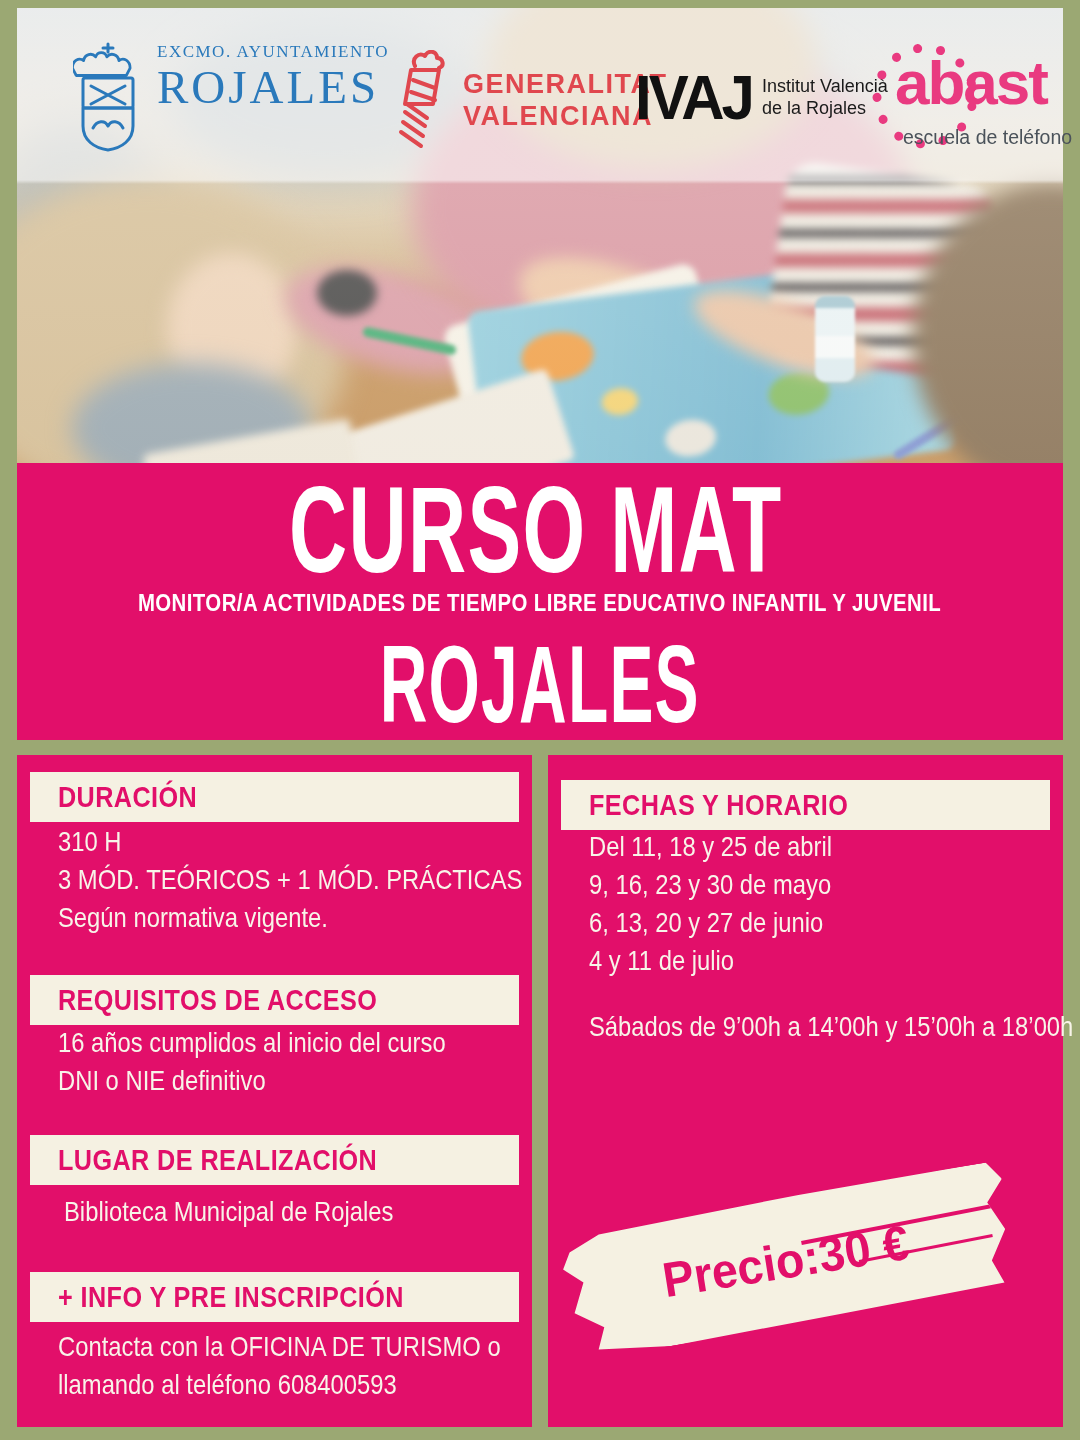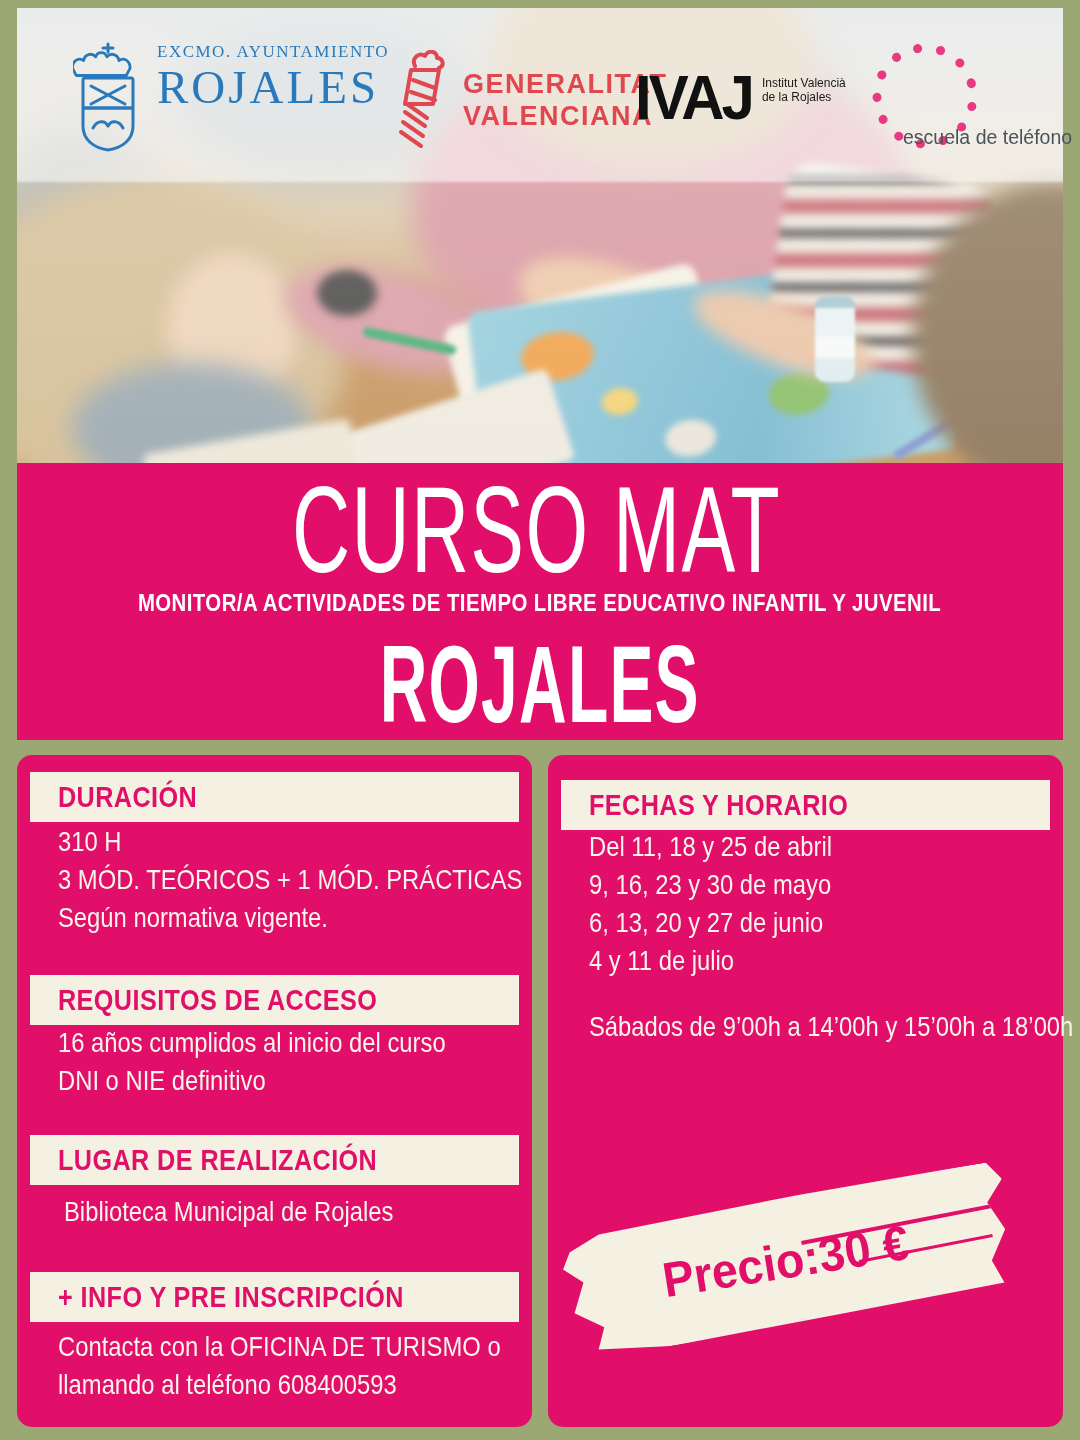--- a/index.html
+++ b/index.html
@@ -19,38 +19,38 @@
 
   
   .logos{position:absolute;left:17px;top:8px;width:1046px;height:175px;z-index:5;}
   .logo-rojales{position:absolute;left:56px;top:34px;display:flex;align-items:flex-start;gap:14px;color:var(--rojales-blue);}
   .roj-l1{font-family:"Liberation Serif","DejaVu Serif",serif;font-size:17px;letter-spacing:1.5px;}
   .roj-l2{font-family:"Liberation Serif","DejaVu Serif",serif;font-size:47px;letter-spacing:3px;line-height:1;margin-top:2px;}
   .logo-gva{position:absolute;left:380px;top:42px;display:flex;align-items:center;gap:12px;color:var(--gva-red);}
   .gva-text{font-weight:bold;font-size:27px;letter-spacing:1.5px;line-height:1.18;}
   .logo-ivaj{position:absolute;left:618px;top:60px;display:flex;align-items:flex-start;color:var(--ivaj-black);}
   .ivaj-word{font-weight:bold;font-size:60px;line-height:.95;letter-spacing:-3px;transform:scaleY(1.05);transform-origin:left top;}
-  .ivaj-sub{font-size:12px;line-height:1.2;margin-left:10px;margin-top:8px;color:#1a1a1a;}
+  .ivaj-sub{font-size:18px;line-height:1.2;margin-left:10px;margin-top:8px;color:#1a1a1a;}
   .logo-abast{position:absolute;left:852px;top:28px;width:212px;height:132px;}
   .abast-word{position:absolute;left:26px;top:16px;font-weight:bold;font-size:62px;letter-spacing:-2px;color:var(--abast-pink);line-height:1;}
   .abast-sub{position:absolute;left:34px;top:90px;font-size:19.5px;color:var(--abast-gray);}
   .abast-dots{position:absolute;left:-8px;top:-4px;}
 
   
   .title-band{position:absolute;left:17px;top:463px;width:1046px;height:277px;background:var(--pink);color:#fff;text-align:center;}
   .cond{display:inline-block;transform-origin:center;white-space:nowrap;}
-  .main-title{position:absolute;left:0;right:8px;top:6px;font-size:122px;font-weight:normal;line-height:1;}
+  .main-title{position:absolute;left:0;right:8px;top:6px;font-size:122px;font-weight:bold;line-height:1;}
   .main-title .cond{transform:scaleX(.66);letter-spacing:2px;}
   .subtitle{position:absolute;left:0;right:0;top:128px;font-size:24px;font-weight:bold;line-height:1;}
   .subtitle .cond{transform:scaleX(.85);letter-spacing:.5px;}
   .loc-title{position:absolute;left:0;right:0;top:166px;font-size:110px;font-weight:bold;line-height:1;}
   .loc-title .cond{transform:scaleX(.60);letter-spacing:2px;}
 
   
-  .col{position:absolute;top:755px;width:515px;height:672px;background:var(--pink);color:var(--text-on-pink);border-radius:15px;}
+  .col{position:absolute;top:755px;width:515px;height:672px;background:var(--pink);color:var(--text-on-pink);}
   .col-left{left:17px;} .col-right{left:548px;}
   .bar{position:absolute;left:13px;right:13px;height:50px;background:var(--cream);display:flex;align-items:center;padding-left:28px;box-sizing:border-box;}
   .bar-label{font-weight:bold;font-size:30px;color:var(--pink);transform:scaleX(.84);transform-origin:left center;white-space:nowrap;letter-spacing:.5px;}
   .lines{position:absolute;left:16px;right:8px;font-size:28px;line-height:38px;}
   .lines .cline{display:inline-block;transform:scaleX(.85);transform-origin:left center;white-space:nowrap;}
   .lines div{height:38px;margin-left:25px;}
 
   
   .price-brush{position:absolute;left:12px;top:440px;width:452px;height:132px;background:var(--cream);transform:rotate(-9deg);
     clip-path:polygon(3% 18%,10% 8%,55% 2%,97% 0%,100% 14%,96% 30%,99% 52%,95% 74%,97% 92%,60% 96%,22% 100%,6% 94%,8% 78%,2% 64%,5% 42%,1% 30%);
@@ -140,20 +140,21 @@
       <div class="ivaj-sub">
         <div>Institut Valencià</div>
         <div>de la Rojales</div>
       </div>
     </div>
 
     <div class="logo-abast">
       <svg class="abast-dots" width="128" height="132" viewBox="0 0 128 132">
         <circle cx="64" cy="64" r="48" fill="none" stroke="#e93a80" stroke-width="9" stroke-linecap="round" stroke-dasharray="0.1 23" transform="rotate(-15 64 64)"></circle>
       </svg>
+      <div class="abast-word">abast</div>
       <div class="abast-sub">escuela de teléfono</div>
     </div>
   </div>
 
   <div class="title-band">
     <div class="main-title"><span class="cond">CURSO MAT</span></div>
     <div class="subtitle"><span class="cond">MONITOR/A ACTIVIDADES DE TIEMPO LIBRE EDUCATIVO INFANTIL Y JUVENIL</span></div>
     <div class="loc-title"><span class="cond">ROJALES</span></div>
   </div>
 

